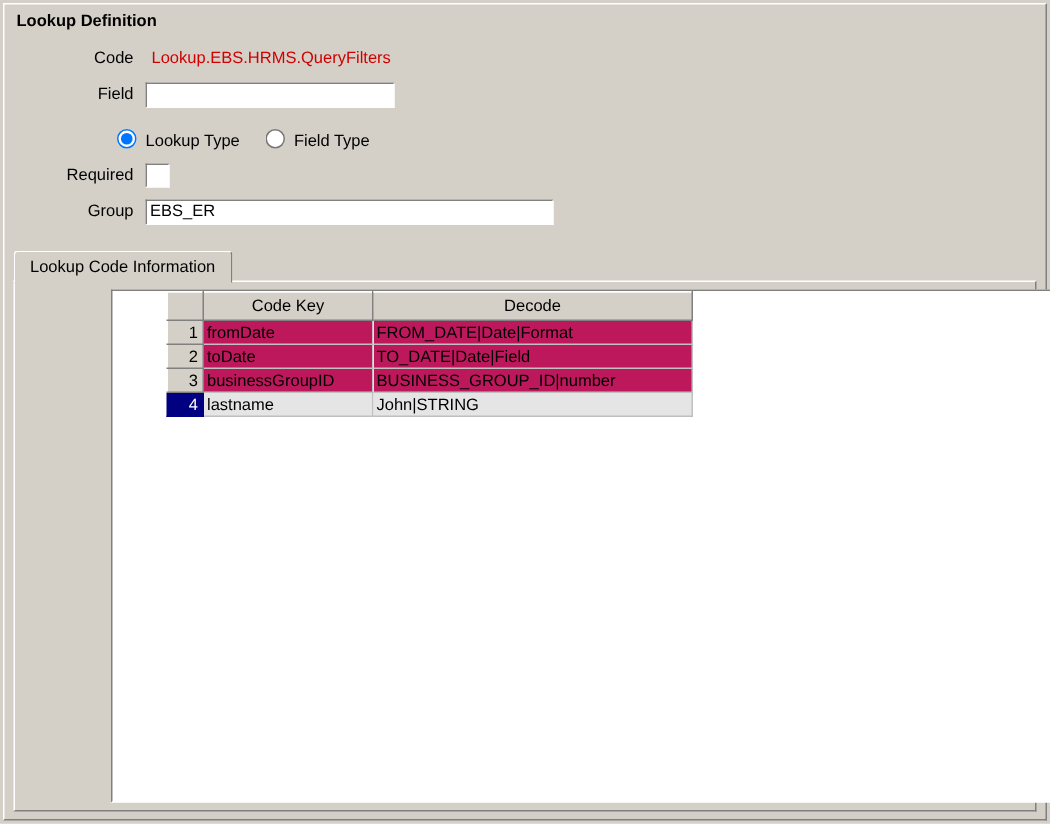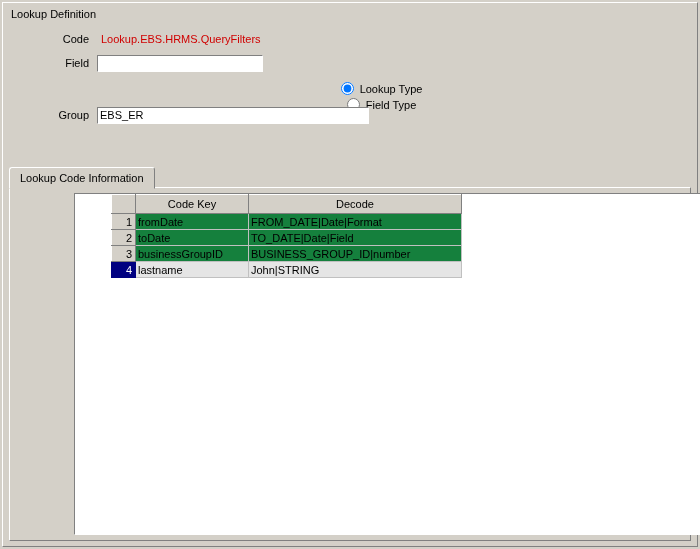--- a/index.html
+++ b/index.html
@@ -20,21 +20,21 @@
     margin: 2px;
     background: #D4D0C8;
     border: 1px solid #fff;
     border-right-color: #808080;
     border-bottom-color: #808080;
   }
   .panel-title {
     position: absolute;
     left: 8px;
     top: 5px;
-    font-weight: normal;
+    font-weight: bold;
   }
   .form-area {
     position: absolute;
     left: 0;
     top: 24px;
     width: 694px;
   }
   .form-row {
     display: flex;
     align-items: center;
@@ -163,21 +163,21 @@
     height: 16px;
     font-size: 11px;
   }
   .col-num { width: 18px; }
   .col-key { width: 108px; }
   .col-dec { width: 208px; }
   table.grid td {
     border: 1px solid #c0c0c0;
     height: 15px;
     padding: 0 2px;
-    background: #15803d;
+    background: #be185d;
     font-size: 11px;
     overflow: hidden;
     white-space: nowrap;
   }
   table.grid td.rownum {
     background: #D4D0C8;
     border: 1px solid #808080;
     border-top-color: #fff;
     border-left-color: #fff;
     text-align: right;
@@ -204,31 +204,35 @@
     <div class="form-row">
       <div class="form-label">Code</div>
       <div class="code-val">Lookup.EBS.HRMS.QueryFilters</div>
     </div>
 
     <div class="form-row">
       <div class="form-label">Field</div>
       <input class="text-field field-input" value="" style="">
     </div>
 
-    <div class="form-row radio-row" style="margin-top:4px;flex-direction:column;">
+    <div class="form-row radio-row" style="margin-top:4px;">
       <label>
         <input type="radio" name="lt" checked="" style="">
         <span>Lookup Type</span>
       </label>
       <label>
         <input type="radio" name="lt" style="">
         <span>Field Type</span>
       </label>
     </div>
 
+    <div class="form-row" style="margin-top:2px;">
+      <div class="form-label">Required</div>
+      <span class="checkbox-wrap"></span>
+    </div>
 
     <div class="form-row">
       <div class="form-label">Group</div>
       <input class="text-field group-input" value="EBS_ER" style="">
     </div>
 
   </div>
 
   <div class="tab-area">
     <div class="tab-strip">

